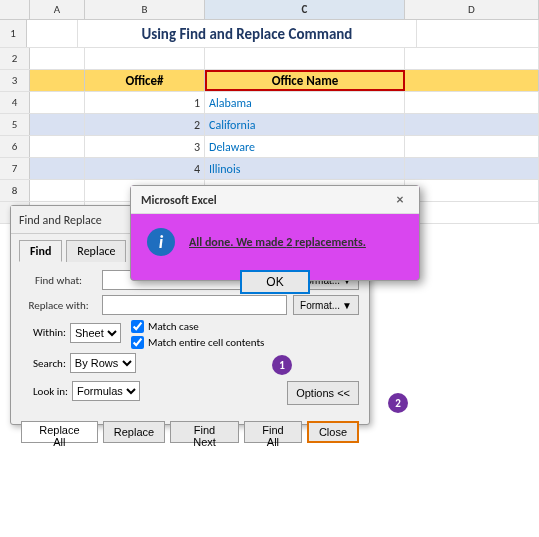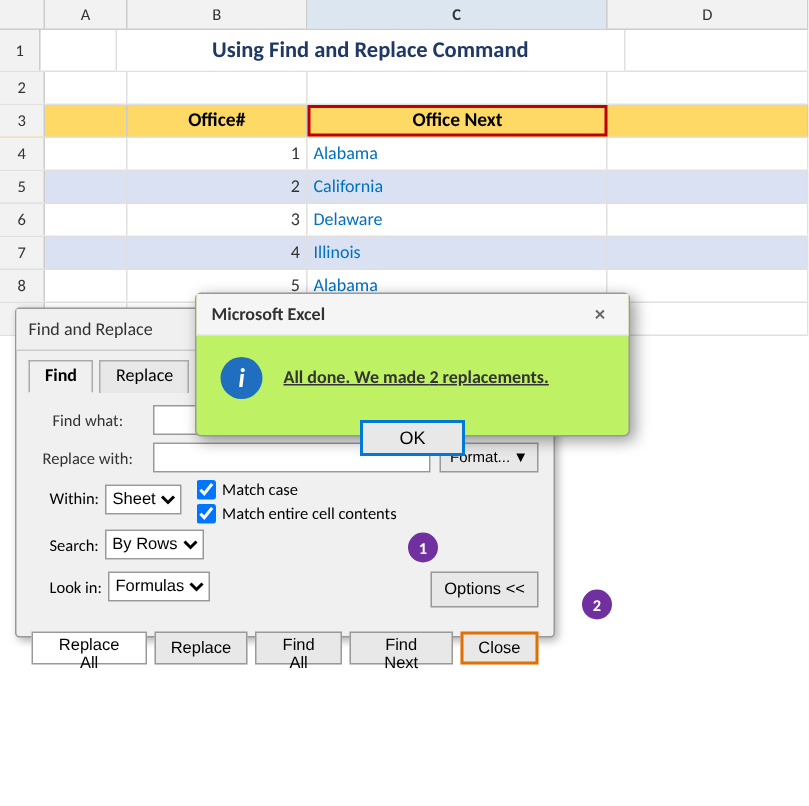--- a/index.html
+++ b/index.html
@@ -248,25 +248,25 @@
       padding: 2px 8px;
       background: #e8e8e8;
       border: 1px solid #999;
       cursor: pointer;
       margin-left: auto;
     }
 
     
     .excel-dialog {
       position: absolute;
-      top: 195px;
+      top: 185px;
       left: 130px;
       width: 290px;
       height: 96px;
-      background: #bef264;
+      background: #d946ef;
       border: 1px solid #999;
       border-radius: 4px;
       box-shadow: 3px 3px 10px rgba(0,0,0,0.4);
       z-index: 20;
     }
 
     .excel-dialog-title {
       background: #f5f5f5;
       height: 28px;
       display: flex;
@@ -382,21 +382,21 @@
       <div class="cell cell-a"></div>
       <div class="cell cell-b"></div>
       <div class="cell cell-c"></div>
       <div class="cell cell-d"></div>
     </div>
 
     <div class="ss-row header-row">
       <div class="row-num">3</div>
       <div class="cell cell-a"></div>
       <div class="cell cell-b">Office#</div>
-      <div class="cell cell-c">Office Next</div>
+      <div class="cell cell-c">Office Name</div>
       <div class="cell cell-d"></div>
     </div>
 
     <div class="ss-row data-row">
       <div class="row-num">4</div>
       <div class="cell cell-a"></div>
       <div class="cell cell-b">1</div>
       <div class="cell cell-c">Alabama</div>
       <div class="cell cell-d"></div>
     </div>
@@ -506,22 +506,22 @@
             <option>Formulas</option>
           </select>
         </span>
       </div>
       <button class="options-btn" style="margin-left:auto;">Options &lt;&lt;</button>
     </div>
   </div>
   <div class="fr-buttons" style="padding: 0 10px 8px;">
     <button class="fr-btn replace-all-btn">Replace All</button>
     <button class="fr-btn">Replace</button>
+    <button class="fr-btn">Find Next</button>
     <button class="fr-btn">Find All</button>
-    <button class="fr-btn">Find Next</button>
     <button class="fr-btn close-btn">Close</button>
   </div>
 </div>
 
 <div class="excel-dialog">
   <div class="excel-dialog-title">
     <span>Microsoft Excel</span>
     <div class="excel-close-btn">×</div>
   </div>
   <div class="excel-dialog-body">

